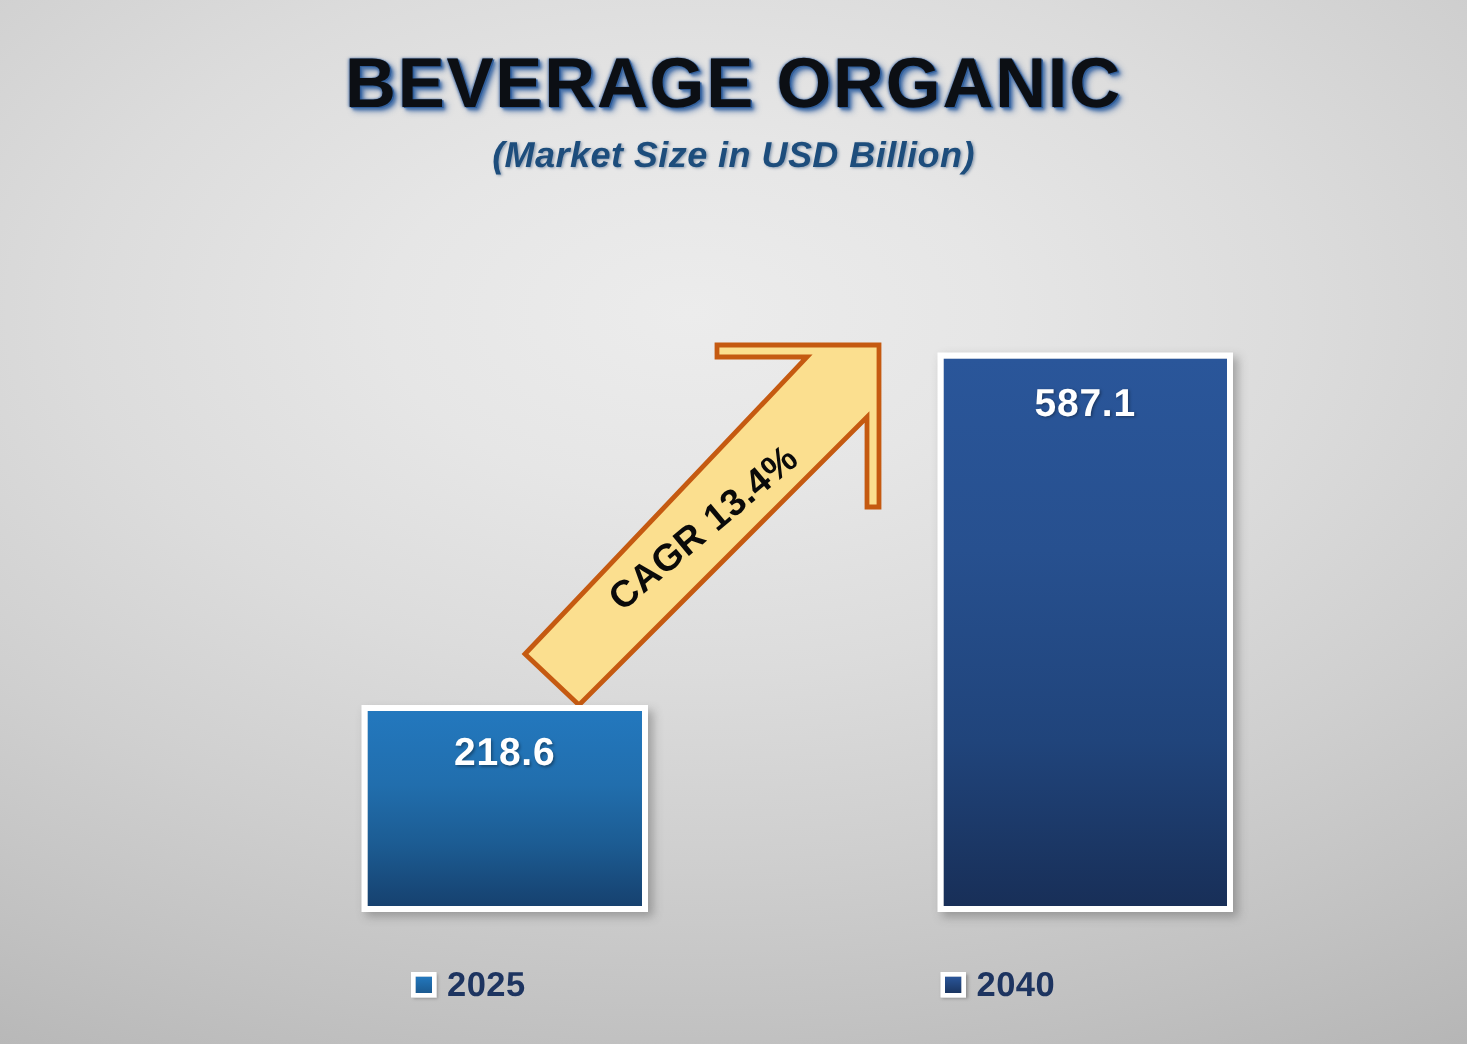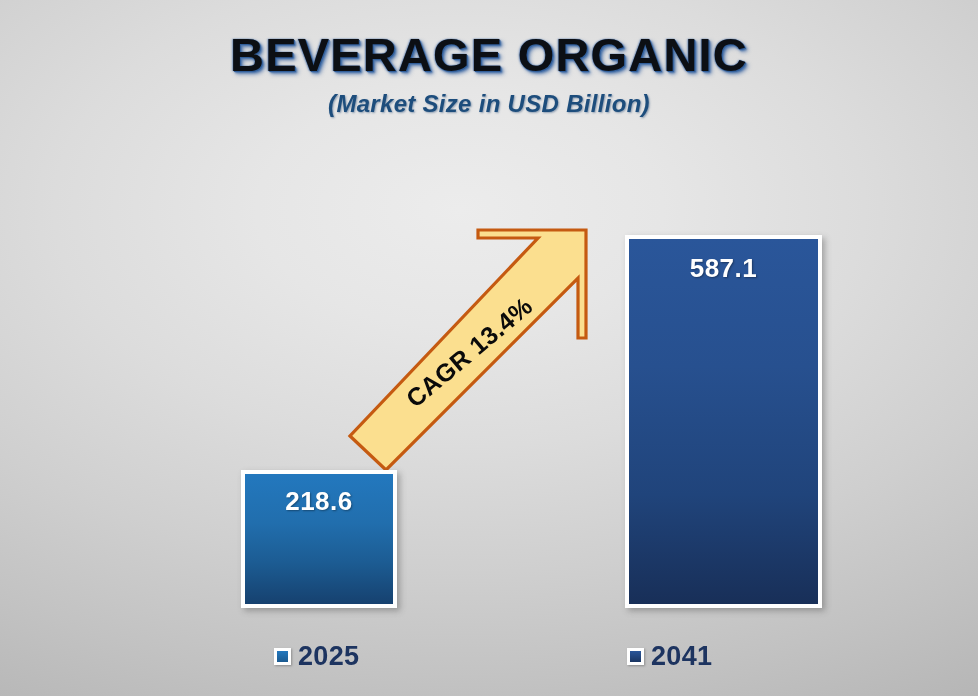--- a/index.html
+++ b/index.html
@@ -54,21 +54,21 @@
 
   
   .bar {
     position:absolute;
     border:4px solid #ffffff;
     box-shadow:3px 3px 6px rgba(90,90,90,0.45);
     margin-left:28px;
   }
   #bar-2025 {
     left:213px; top:470px;
-    width:156px; height:138px;
+    width:191px; height:138px;
     background:linear-gradient(to bottom, #2378be 0%, #216ead 38%, #1c5c93 68%, #16416f 100%);
   }
   #bar-2033 {
     left:597px; top:235px;
     width:197px; height:373px;
     background:linear-gradient(to bottom, #2a569a 0%, #27508f 35%, #20447b 70%, #182f58 100%);
   }
   .bar-value {
     position:absolute;
     left:0; right:0;
@@ -122,21 +122,21 @@
     box-shadow:1px 1px 2px rgba(90,90,90,0.5);
     margin-right:7px;
   }
   #legend-2025 .legend-swatch {
     background:linear-gradient(to bottom, #2378be 0%, #1b5a90 100%);
   }
   #legend-2033 .legend-swatch {
     background:linear-gradient(to bottom, #2a569a 0%, #1a3561 100%);
   }
   .legend-label {
-    font-size:27px;
+    font-size:23px;
     font-weight:bold;
     color:#1d3460;
     letter-spacing:0.3px;
   }
 </style>
 </head>
 <body>
 
 <div id="stage">
 
@@ -160,16 +160,16 @@
     <div class="bar-value">587.1</div>
   </div>
 
   <div class="legend" id="legend-2025">
     <span class="legend-swatch"></span>
     <span class="legend-label">2025</span>
   </div>
 
   <div class="legend" id="legend-2033">
     <span class="legend-swatch"></span>
-    <span class="legend-label">2041</span>
+    <span class="legend-label">2040</span>
   </div>
 
 </div>
 
 </body></html>

